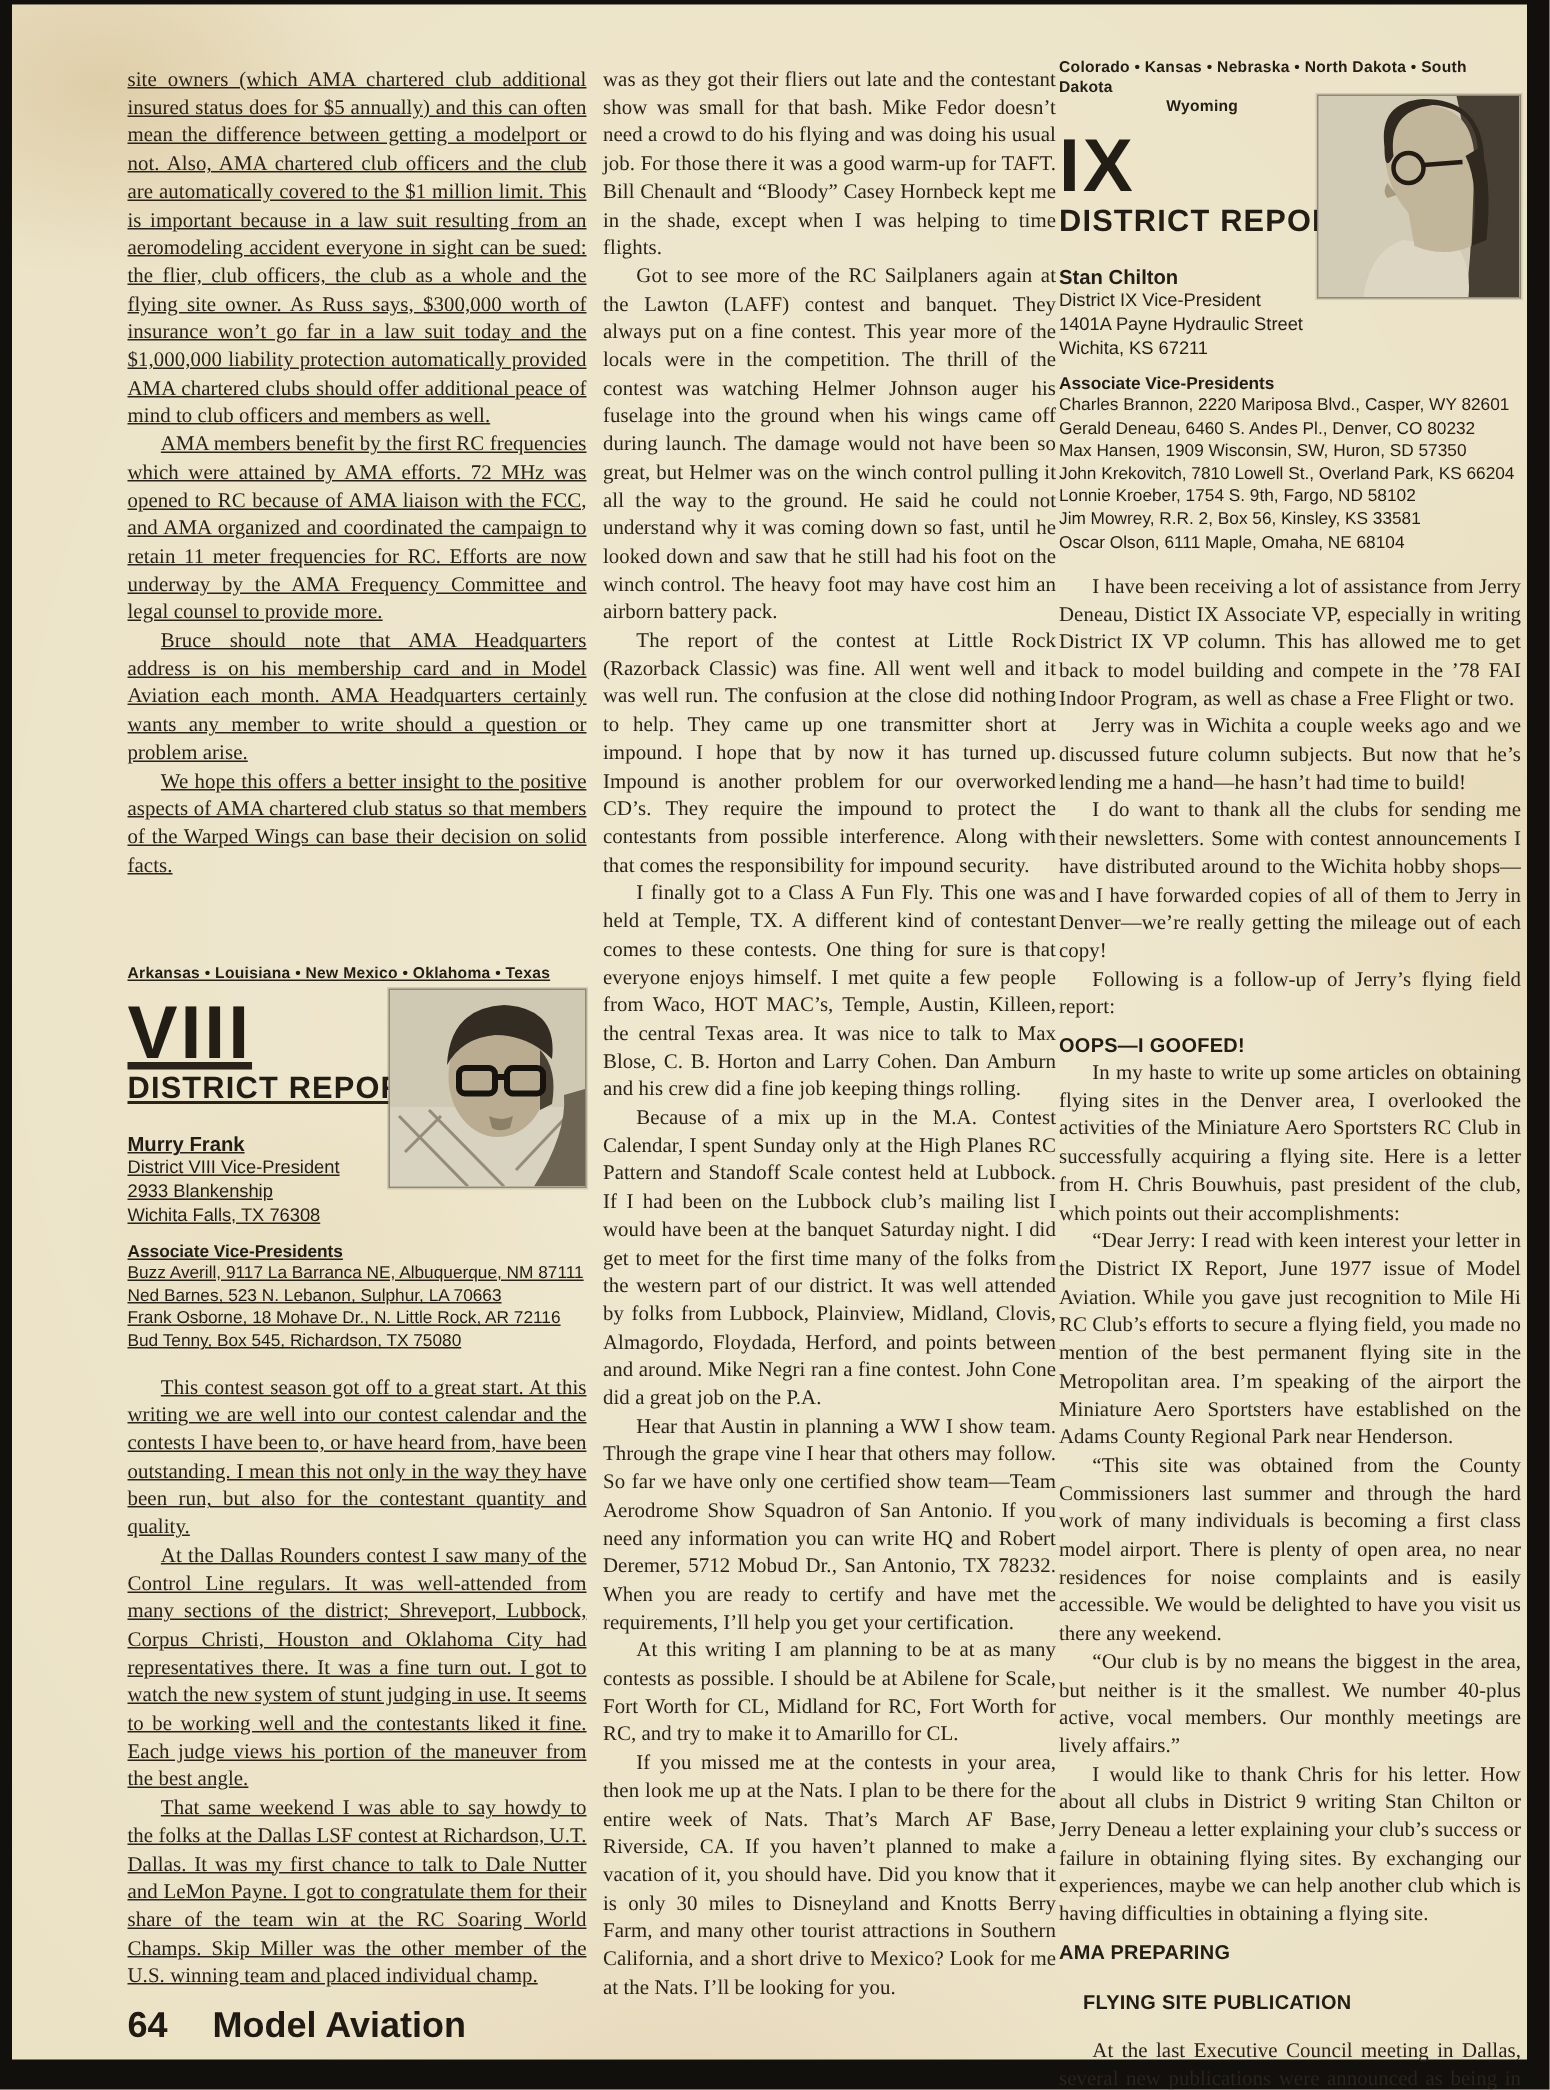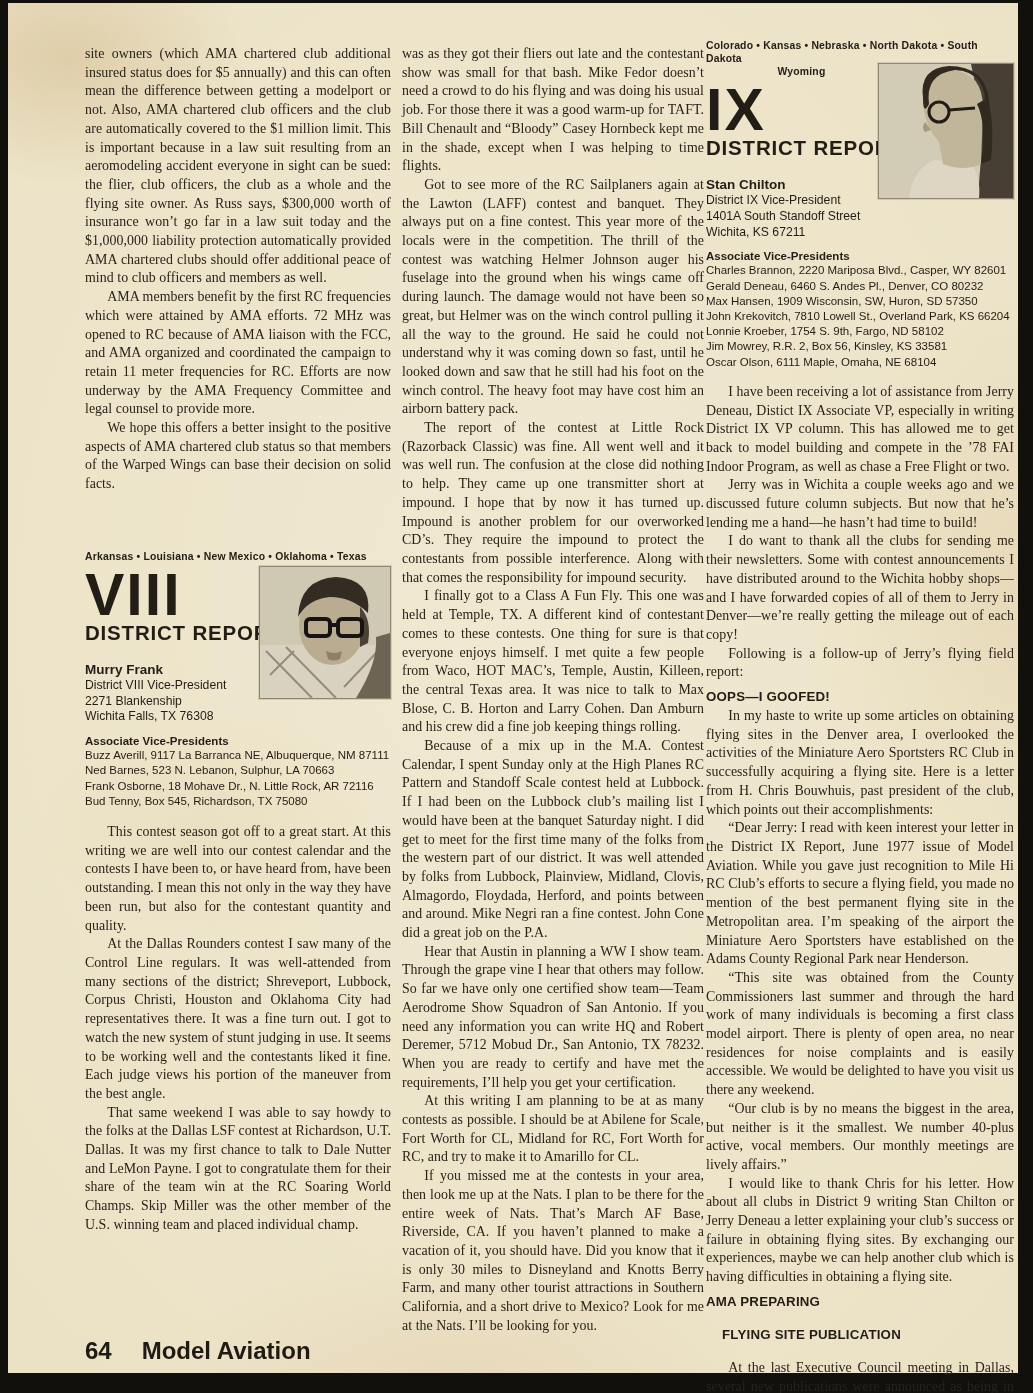--- a/index.html
+++ b/index.html
@@ -13,21 +13,21 @@
     position:absolute;left:8px;top:3px;width:1010px;height:1370px;
     background-color:#ebe2c6;
     background-image:
       radial-gradient(ellipse 260px 180px at 6% 4%, rgba(193,156,96,0.30), rgba(193,156,96,0) 70%),
       radial-gradient(ellipse 300px 420px at 101% 42%, rgba(205,170,110,0.18), rgba(205,170,110,0) 70%),
       radial-gradient(ellipse 420px 200px at 45% 101%, rgba(210,160,120,0.16), rgba(210,160,120,0) 70%),
       radial-gradient(ellipse 240px 160px at 20% 60%, rgba(200,170,110,0.10), rgba(200,170,110,0) 70%),
       radial-gradient(ellipse 900px 1200px at 50% 45%, rgba(255,252,238,0.25), rgba(255,252,238,0) 80%);
   }
   .col{position:absolute;color:#29231a;}
-  .c1{left:77px;top:42px;width:306px;}
+  .c1{left:77px;top:42px;width:306px;text-decoration:underline;}
   .c2{left:394px;top:42px;width:302px;}
   .c3{left:698px;top:36px;width:308px;}
   p.b{
     margin:0;font-size:13.9px;line-height:18.7px;text-align:justify;
     text-indent:1.6em;letter-spacing:0.05px;
   }
   p.b.noind{text-indent:0;}
   .gapt{margin-top:7px;}
   .subhead{
     font-family:Liberation Sans, sans-serif;font-weight:bold;
@@ -37,21 +37,21 @@
   .subhead.tight{margin:16px;}
   
   .dh{position:relative;color:#221d15;}
   .states{
     font-family:"Liberation Sans", sans-serif;font-weight:bold;
     font-size:10.4px;line-height:13px;letter-spacing:0.2px;
   }
   .states.center{text-align:center;width:62%;}
   .dnum{
     font-family:"Liberation Sans", sans-serif;font-weight:bold;
-    font-size:59px;line-height:48px;letter-spacing:2px;margin-top:8px;
+    font-size:50px;line-height:48px;letter-spacing:2px;margin-top:8px;
   }
   .dtitle{
     font-family:"Liberation Sans", sans-serif;font-weight:bold;
     font-size:20.5px;line-height:24px;letter-spacing:0.8px;margin-top:2px;
   }
   .officer{margin-top:16px;font-family:"Liberation Sans", sans-serif;}
   .oname{font-weight:bold;font-size:13.5px;line-height:17px;}
   .oline{font-size:12.2px;line-height:15.8px;}
   .avph{
     font-family:"Liberation Sans", sans-serif;font-weight:bold;
@@ -73,20 +73,21 @@
   .body-gap8{margin-top:14px;}
 </style>
 </head>
 <body>
 
 <div class="page">
 
   <div class="col c1">
     <p class="b noind">site owners (which AMA chartered club additional insured status does for $5 annually) and this can often mean the difference between getting a modelport or not. Also, AMA chartered club officers and the club are automatically covered to the $1 million limit. This is important because in a law suit resulting from an aeromodeling accident everyone in sight can be sued: the flier, club officers, the club as a whole and the flying site owner. As Russ says, $300,000 worth of insurance won’t go far in a law suit today and the $1,000,000 liability protection automatically provided AMA chartered clubs should offer additional peace of mind to club officers and members as well.</p>
     <p class="b">AMA members benefit by the first RC frequencies which were attained by AMA efforts. 72 MHz was opened to RC because of AMA liaison with the FCC, and AMA organized and coordinated the campaign to retain 11 meter frequencies for RC. Efforts are now underway by the AMA Frequency Committee and legal counsel to provide more.</p>
+    <p class="b">Bruce should note that AMA Headquarters address is on his membership card and in Model Aviation each month. AMA Headquarters certainly wants any member to write should a question or problem arise.</p>
     <p class="b">We hope this offers a better insight to the positive aspects of AMA chartered club status so that members of the Warped Wings can base their decision on solid facts.</p>
 
     <div class="dh hdr-gap8">
       <div class="photo ph8">
         <svg width="130" height="131" viewBox="0 0 130 131">
           <rect width="130" height="131" fill="#cfc8b2"></rect>
           <rect x="0" y="78" width="130" height="53" fill="#d8d2c0"></rect>
           <g stroke="#948c76" stroke-width="2">
             <line x1="6" y1="84" x2="52" y2="131"></line>
               <line x1="26" y1="80" x2="76" y2="131"></line>
@@ -104,21 +105,21 @@
           </g>
           <path d="M66 84 Q74 88 82 84 L80 92 Q73 95 68 92 Z" fill="#8d8068"></path>
         </svg>
       </div>
       <div class="states">Arkansas • Louisiana • New Mexico • Oklahoma • Texas</div>
       <div class="dnum">VIII</div>
       <div class="dtitle">DISTRICT REPORT</div>
       <div class="officer" style="width:170px;">
         <div class="oname">Murry Frank</div>
         <div class="oline">District VIII Vice-President</div>
-        <div class="oline">2271 Blankenship</div>
+        <div class="oline">2933 Blankenship</div>
         <div class="oline">Wichita Falls, TX 76308</div>
       </div>
       <div class="avph">Associate Vice-Presidents</div>
       <div class="avpl">Buzz Averill, 9117 La Barranca NE, Albuquerque, NM 87111</div>
       <div class="avpl">Ned Barnes, 523 N. Lebanon, Sulphur, LA 70663</div>
       <div class="avpl">Frank Osborne, 18 Mohave Dr., N. Little Rock, AR 72116</div>
       <div class="avpl">Bud Tenny, Box 545, Richardson, TX 75080</div>
     </div>
 
     <div class="body-gap8"></div>
@@ -155,21 +156,21 @@
           <path d="M46 58 Q42 64 46 68 L52 66 Z" fill="#a59a7e"></path>
         </svg>
       </div>
       <div class="states">Colorado • Kansas • Nebraska • North Dakota • South Dakota</div>
       <div class="states center">Wyoming</div>
       <div class="dnum">IX</div>
       <div class="dtitle">DISTRICT REPORT</div>
       <div class="officer" style="width:168px;">
         <div class="oname">Stan Chilton</div>
         <div class="oline">District IX Vice-President</div>
-        <div class="oline">1401A South Standoff Street</div>
+        <div class="oline">1401A Payne Hydraulic Street</div>
         <div class="oline">Wichita, KS 67211</div>
       </div>
       <div class="avph">Associate Vice-Presidents</div>
       <div class="avpl">Charles Brannon, 2220 Mariposa Blvd., Casper, WY 82601</div>
       <div class="avpl">Gerald Deneau, 6460 S. Andes Pl., Denver, CO 80232</div>
       <div class="avpl">Max Hansen, 1909 Wisconsin, SW, Huron, SD 57350</div>
       <div class="avpl">John Krekovitch, 7810 Lowell St., Overland Park, KS 66204</div>
       <div class="avpl">Lonnie Kroeber, 1754 S. 9th, Fargo, ND 58102</div>
       <div class="avpl">Jim Mowrey, R.R. 2, Box 56, Kinsley, KS 33581</div>
       <div class="avpl">Oscar Olson, 6111 Maple, Omaha, NE 68104</div>

